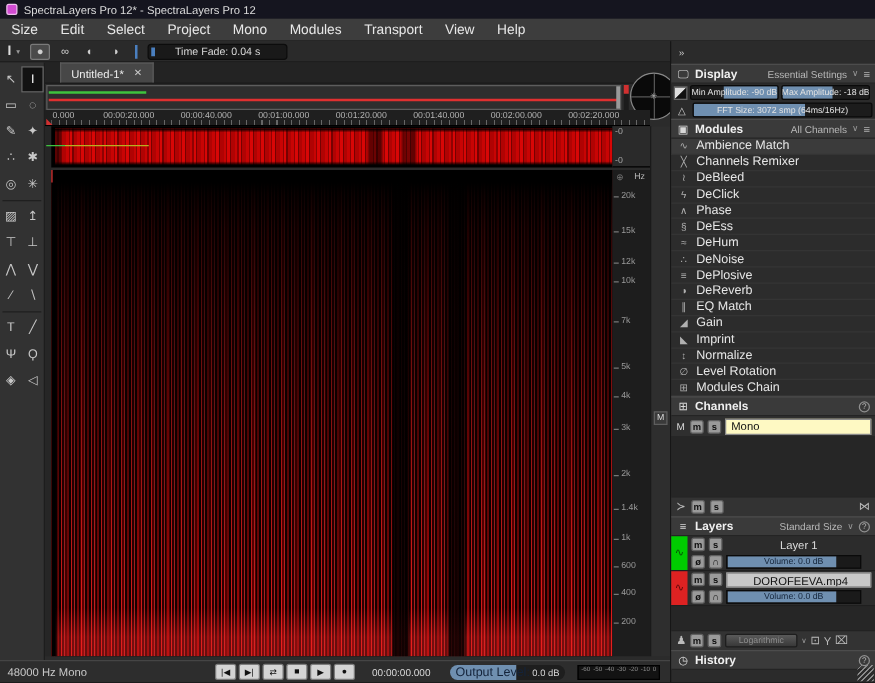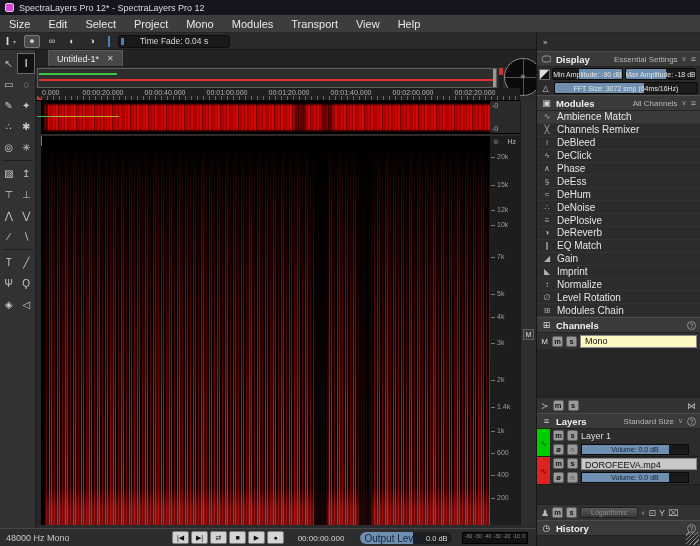--- a/index.html
+++ b/index.html
@@ -128,21 +128,21 @@
   #channel-row .ch-name { flex:1; height:13px; background:#fef9c3; border:1px solid #8a8a8a; color:#111; font-size:9px; display:flex; align-items:center; padding-left:4px; }
   #channel-empty { height:48px; background:#262626; }
   #channels-toolbar { height:16px; background:#333; display:flex; align-items:center; gap:4px; padding:0 4px; border-top:1px solid #222; }
   #channels-toolbar .tb-icon { color:#bbb; font-size:9px; }
   #channels-toolbar .sp { flex:1; }
 
   .layer-block { display:flex; height:28px; border-bottom:1px solid #1f1f1f; background:#2c2c2c; }
   .layer-swatch { width:13px; display:flex; align-items:center; justify-content:center; font-size:9px; }
   .layer-main { flex:1; display:flex; flex-direction:column; }
   .layer-name-row { height:14px; display:flex; align-items:center; gap:3px; padding:0 3px; }
-  .layer-name { flex:1; font-size:9px; color:#ddd; white-space:nowrap; overflow:hidden; }
+  .layer-name { flex:1; font-size:9px; color:#ddd; white-space:nowrap; overflow:hidden;text-align:center; }
   .layer-name.sel { background:#c8c8c8; color:#111; height:12px; line-height:12px; padding-left:3px; border:1px solid #8a8a8a; }
   .layer-vol-row { height:14px; display:flex; align-items:center; gap:3px; padding:0 3px; }
   .vol-slider { position:relative; width:108px; height:11px; background:#1a1a1a; border:1px solid #0a0a0a; display:flex; align-items:center; justify-content:center; overflow:hidden; }
   .vol-slider .fill { position:absolute; left:0; top:0; bottom:0; width:82%; background:#6f8fb0; }
   .vol-slider span { position:relative; font-size:7px; color:#15253a; z-index:1; }
   #layers-empty { height:19px; background:#262626; }
   #layers-toolbar { height:16px; background:#333; display:flex; align-items:center; gap:3px; padding:0 4px; border-top:1px solid #222; }
   #layers-toolbar .tb-icon { color:#bbb; font-size:9px; }
   #blend-select { width:58px; height:11px; background:linear-gradient(#5a5a5a,#383838); border:1px solid #1e1e1e; border-radius:2px; color:#8f8f8f; font-size:7px; display:flex; align-items:center; justify-content:center; overflow:hidden; white-space:nowrap; }
   #blend-chev { color:#999; font-size:6px; }

